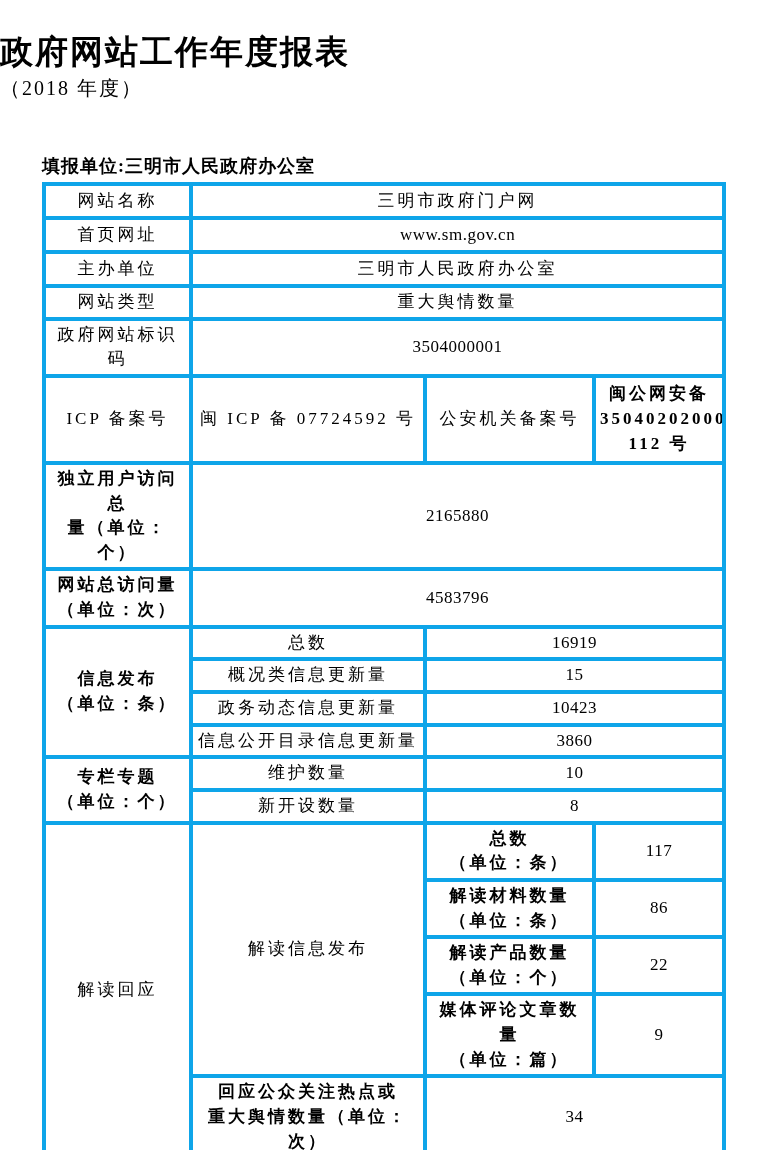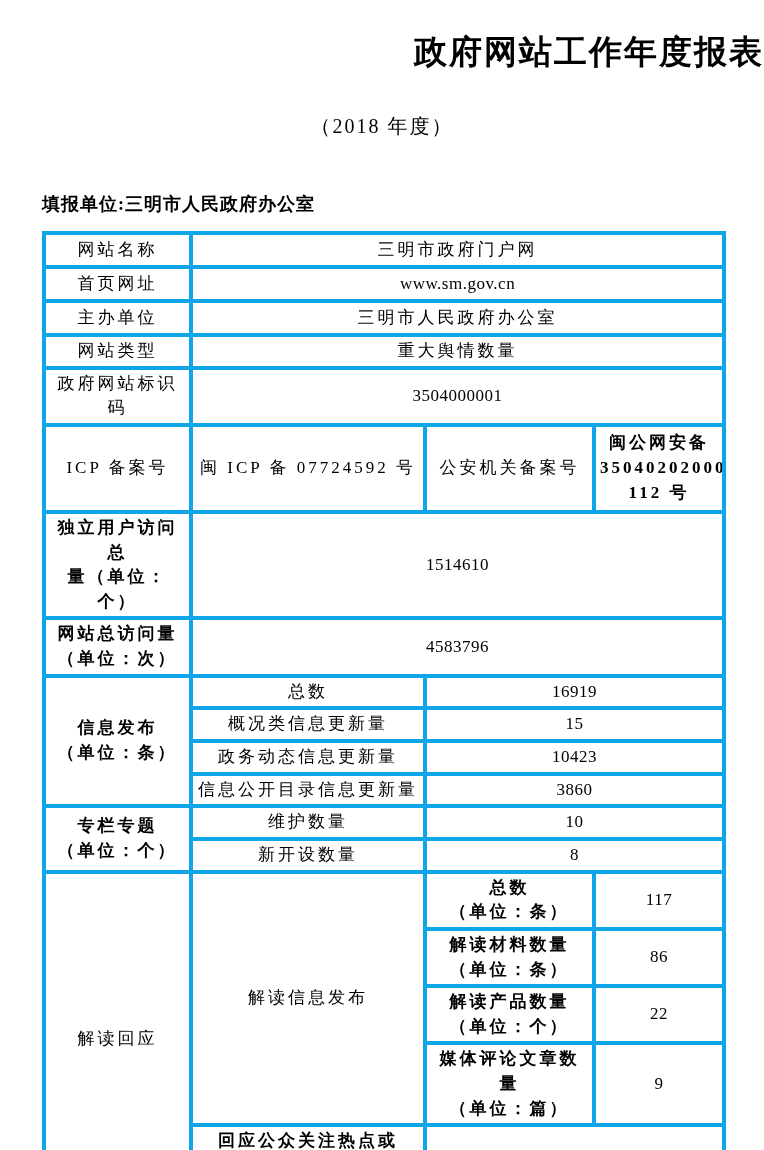--- a/index.html
+++ b/index.html
@@ -3,34 +3,33 @@
 <meta charset="utf-8">
 <style>
   html,body { margin:0; padding:0; background:#ffffff; }
   body {
     width:764px; height:1150px; overflow:hidden;
     font-family:"Liberation Serif","DejaVu Serif",serif;
     color:#000;
   }
   .title {
     margin-top:30px;
-    text-align:right;
+    text-align:left;
     font-family:"Liberation Sans","DejaVu Sans",sans-serif;
     font-weight:bold;
     font-size:33px;
     letter-spacing:2px;
   }
   .subtitle {
-    margin-top:38px;
-    text-align:center;
+    text-align:left;
     font-size:20px;
     letter-spacing:2px;
   }
   .report-unit {
-    margin:52px 0 15px 42px;
+    margin:52px 0 4px 42px;
     font-size:18px;
     font-weight:bold;
     letter-spacing:1px;
   }
   table.report {
     border-collapse:collapse;
     table-layout:fixed;
     width:680px;
     margin-left:42px;
     border:2px solid #000;
@@ -108,21 +107,21 @@
         <span class="ln num">35040202000</span>
         <span class="ln">112 号</span>
       </td>
     </tr>
 
     <tr class="h-visit thick-top">
       <td>
         <span class="ln">独立用户访问总</span>
         <span class="ln">量（单位：个）</span>
       </td>
-      <td colspan="3" class="num">1514610</td>
+      <td colspan="3" class="num">2165880</td>
     </tr>
     <tr class="h-visit thick-top">
       <td>
         <span class="ln">网站总访问量</span>
         <span class="ln">（单位：次）</span>
       </td>
       <td colspan="3" class="num">4583796</td>
     </tr>
 
     <tr class="h-info thick-top">

